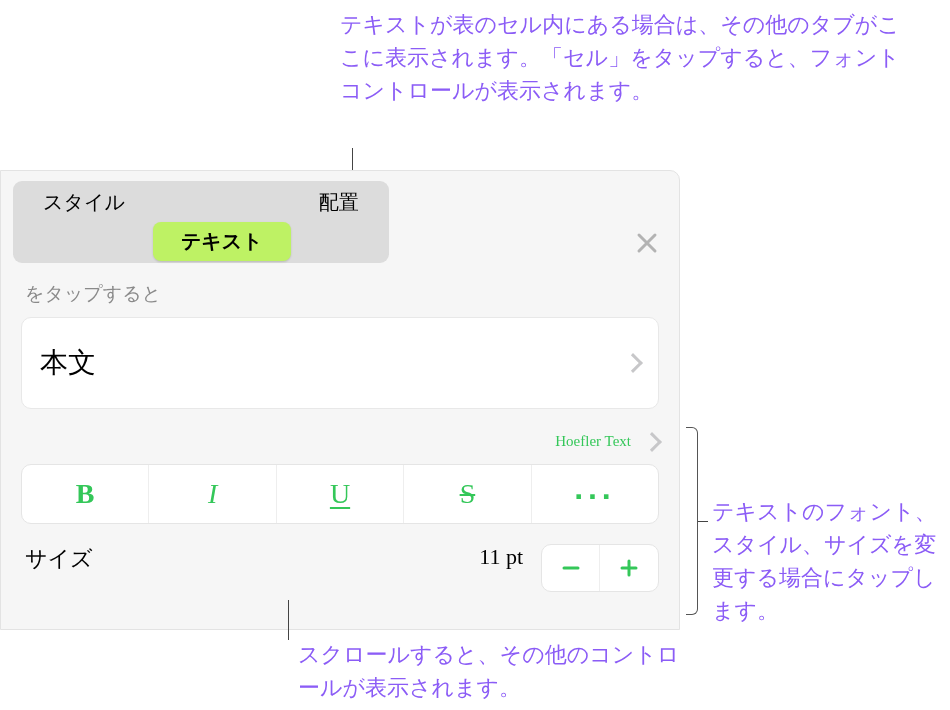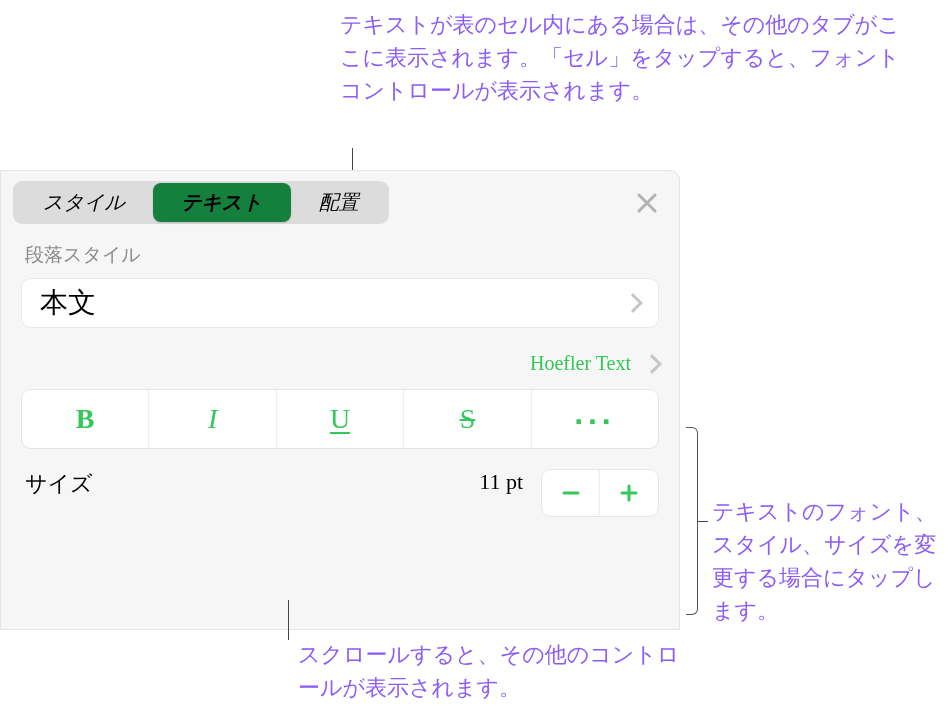--- a/index.html
+++ b/index.html
@@ -1,31 +1,31 @@
 <!DOCTYPE html>
 <html><head>
   <meta charset="utf-8">
   <style>
     * { box-sizing: border-box; margin: 0; padding: 0; }
     body { width: 950px; height: 710px; font-family: -apple-system, "Hiragino Sans", sans-serif; background: #fff; position: relative; }
     .annotation { position: absolute; font-size: 22px; line-height: 1.5; color: #8b5cf6; }
     .pointer-line { position: absolute; background: #444; }
     .panel { position: absolute; left: 0; top: 170px; width: 680px; height: 460px; background: #f6f6f6; border: 1px solid #e3e3e3; border-top-right-radius: 10px; overflow: hidden; }
-    .panel-top { display: flex; align-items: center; padding: 10px 12px 0 12px; font-style: italic; }
+    .panel-top { display: flex; align-items: flex-end; padding: 10px 12px 0 12px; }
     .tabs { display: flex; background: #dcdcdc; border-radius: 9px; padding: 2px; gap: 0; }
     .tab { font-size: 20px; padding: 6px 28px; border-radius: 8px; color: #000; cursor: pointer; }
-    .tab.active { background: #15803d; font-weight: 600; box-shadow: 0 1px 2px rgba(0,0,0,.15); }
+    .tab.active { background: #bef264; font-weight: 600; box-shadow: 0 1px 2px rgba(0,0,0,.15); margin-top: 39px; }
     .close { margin-left: auto; width: 40px; height: 40px; display: flex; align-items: center; justify-content: center; color: #b3b3b3; font-size: 28px; cursor: pointer; position: relative; }
     .section-label { color: #8a8a8a; font-size: 19px; padding: 18px 24px 10px 24px; }
-    .para-style { margin: 0 20px; background: #fff; border: 1px solid #e8e8e8; border-radius: 10px; padding: 5px 18px; display: flex; align-items: center; justify-content: space-between; cursor: pointer; }
+    .para-style { margin: 0 20px; background: #fff; border: 1px solid #e8e8e8; border-radius: 10px; padding: 26px 18px; display: flex; align-items: center; justify-content: space-between; cursor: pointer; }
     .para-style-name { font-size: 28px; font-family: Georgia, serif; }
     .chev { width: 14px; height: 14px; border-top: 3px solid #c7c7c9; border-right: 3px solid #c7c7c9; transform: rotate(45deg); }
     .font-row { display: flex; align-items: center; justify-content: space-between; padding: 24px 20px 14px 24px; cursor: pointer; }
     .font-label { font-size: 22px; color: #000; }
-    .font-value { font-size: 20px; color: #34c759; font-family: "Hoefler Text", Georgia, serif; margin-left: auto; margin-right: 14px; }
+    .font-value { font-size: 15px; color: #34c759; font-family: "Hoefler Text", Georgia, serif; margin-left: auto; margin-right: 14px; }
     .style-buttons { display: flex; margin: 0 20px; background: #fff; border: 1px solid #e5e5e5; border-radius: 10px; overflow: hidden; }
     .style-btn { flex: 1; display: flex; align-items: center; justify-content: center; height: 58px; font-size: 28px; color: #34c759; cursor: pointer; border-right: 1px solid #eee; font-family: Georgia, "Hoefler Text", serif; }
     .style-btn:last-child { border-right: none; }
     .bold { font-weight: 700; }
     .italic { font-style: italic; }
     .underline { text-decoration: underline; text-underline-offset: 4px; text-decoration-thickness: 2px; }
     .strike { text-decoration: line-through; text-decoration-thickness: 2px; }
     .dots { font-weight: 700; letter-spacing: 3px; font-size: 32px; line-height: 0; padding-top: 4px; font-family: sans-serif; }
     .size-row { display: flex; align-items: flex-start; padding: 20px 20px 0 24px; }
     .size-label { font-size: 22px; }
@@ -48,21 +48,21 @@
       <div class="tab active">テキスト</div>
       <div class="tab">配置</div>
     </div>
     <div class="close">
       <svg width="22" height="22" viewBox="0 0 22 22">
           <path d="M3 3 L19 19 M19 3 L3 19" stroke="#b3b3b3" stroke-width="3" stroke-linecap="round"></path>
         </svg>
     </div>
   </div>
 
-  <div class="section-label">段落スタイル</div>
+  <div class="section-label">をタップすると</div>
   <div class="para-style">
     <span class="para-style-name">本文</span>
     <span class="chev"></span>
   </div>
 
   <div class="font-row">
     <span class="font-value">Hoefler Text</span>
     <span class="chev"></span>
   </div>
 

